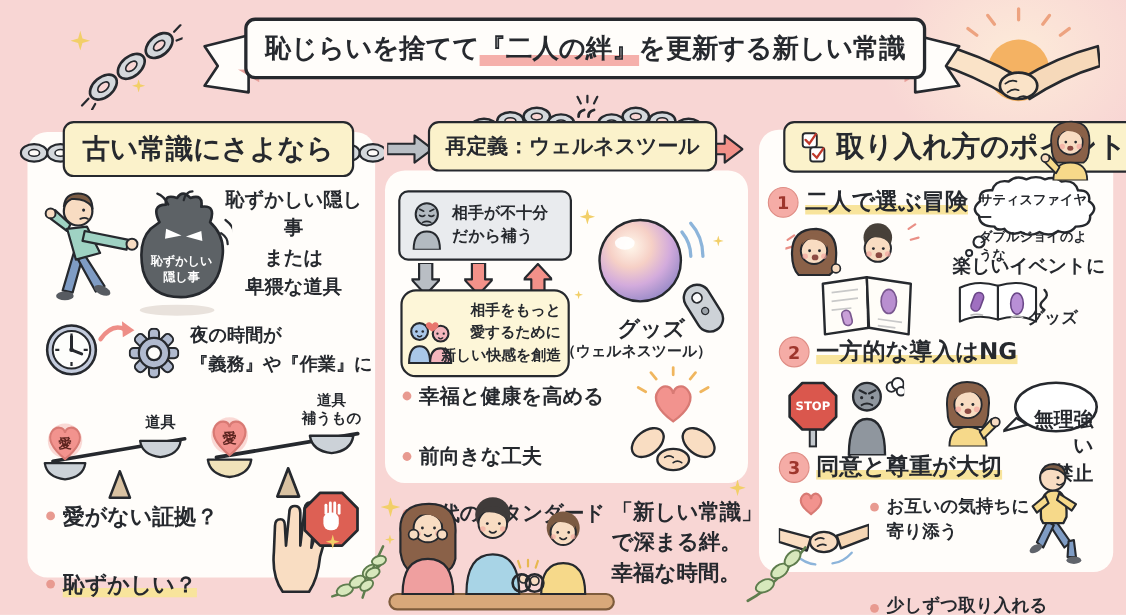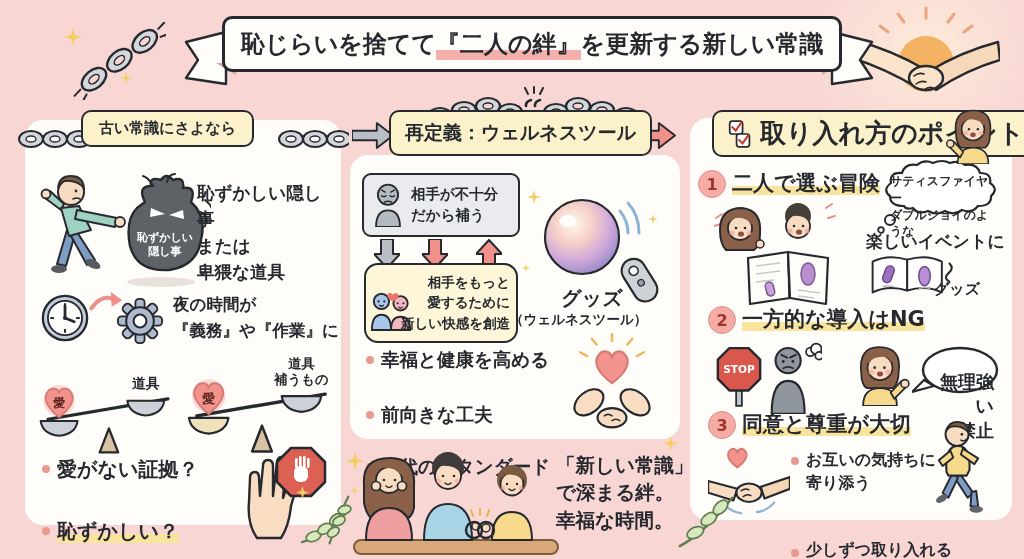--- a/index.html
+++ b/index.html
@@ -82,21 +82,21 @@
         <ellipse cx="62" cy="13" rx="5" ry="3" fill="#fffdfa" stroke="#26292e" stroke-width="1.4"></ellipse>
     </svg>
     <svg class="abs" style="left:252px;top:6px;z-index:1" width="72" height="26" viewBox="0 0 72 26">
       <ellipse cx="14" cy="13" rx="12" ry="8" fill="#d4d8dc" stroke="#26292e" stroke-width="2"></ellipse>
         <ellipse cx="14" cy="13" rx="5" ry="3" fill="#fffdfa" stroke="#26292e" stroke-width="1.4"></ellipse>
       <ellipse cx="38" cy="13" rx="12" ry="8" fill="#d4d8dc" stroke="#26292e" stroke-width="2"></ellipse>
         <ellipse cx="38" cy="13" rx="5" ry="3" fill="#fffdfa" stroke="#26292e" stroke-width="1.4"></ellipse>
       <ellipse cx="62" cy="13" rx="12" ry="8" fill="#d4d8dc" stroke="#26292e" stroke-width="2"></ellipse>
         <ellipse cx="62" cy="13" rx="5" ry="3" fill="#fffdfa" stroke="#26292e" stroke-width="1.4"></ellipse>
     </svg>
-    <div class="pill" style="left:56px;top:-10px;padding:7px 16px;font-size:15px">
+    <div class="pill" style="left:32px;top:-10px;padding:7px 16px;font-size:25px">
       <span>古い常識にさよなら</span>
     </div>
 
     <svg class="abs" style="left:8px;top:48px" width="178" height="122" viewBox="0 0 178 122">
       <ellipse cx="128" cy="114" rx="34" ry="5" fill="#e9e2dc"></ellipse>
       <path d="M112,34 Q104,18 118,18 Q116,8 128,12 Q133,4 140,12 Q152,8 150,20 Q164,18 158,34 Q174,48 168,72 Q164,98 136,102 Q104,104 97,78 Q92,52 104,40 Z" fill="#5d6266" stroke="#26292e" stroke-width="2.4" stroke-linejoin="round"></path>
       <path d="M120,18 Q116,10 110,8 M134,14 Q136,6 142,6" stroke="#26292e" stroke-width="2" fill="none" stroke-linecap="round"></path>
       <polygon points="118,40 132,46 117,49" fill="#fff"></polygon>
       <polygon points="150,42 136,47 151,51" fill="#fff"></polygon>
       <path d="M168,44 q6,4 6,10 M172,32 q8,6 8,14" stroke="#26292e" stroke-width="2" fill="none" stroke-linecap="round"></path>
@@ -109,21 +109,21 @@
       <ellipse cx="26" cy="101" rx="8" ry="4" fill="#575b61"></ellipse>
       <ellipse cx="60" cy="96" rx="8" ry="4" transform="rotate(25 60 96)" fill="#575b61"></ellipse>
       <path d="M28,40 L46,38 L58,62 L36,68 Z" fill="#9fd2c3" stroke="#26292e" stroke-width="2" stroke-linejoin="round"></path>
       <path d="M44,42 L84,50 L82,59 L42,51 Z" fill="#9fd2c3" stroke="#26292e" stroke-width="2" stroke-linejoin="round"></path>
       <circle cx="87" cy="54" r="5" fill="#f8dcc2" stroke="#26292e" stroke-width="1.8"></circle>
       <circle cx="38" cy="24" r="13" fill="#f8dcc2" stroke="#26292e" stroke-width="2"></circle>
       <path d="M25,20 Q26,8 38,8 Q50,8 51,20 Q44,12 32,13 Q27,15 25,20 Z" fill="#7b5c45" stroke="#26292e" stroke-width="1.8"></path>
       <circle cx="43" cy="23" r="1.4" fill="#26292e"></circle>
       <path d="M40,31 Q44,29 47,31" stroke="#26292e" stroke-width="1.6" fill="none" stroke-linecap="round"></path>
     </svg>
-    <div class="abs b pre" style="left:172px;top:60px;width:140px;font-size:17.5px;line-height:1.5;">恥ずかしい隠し事
+    <div class="abs b pre" style="left:172px;top:49px;width:140px;font-size:17.5px;line-height:1.5;text-align:center">恥ずかしい隠し事
 または
 卑猥な道具</div>
 
     <svg class="abs" style="left:16px;top:174px" width="48" height="48" viewBox="0 0 52 52">
       <circle cx="26" cy="26" r="24" fill="#c3cbdc" stroke="#26292e" stroke-width="2.5"></circle>
       <circle cx="26" cy="26" r="18.5" fill="#fdfdfb" stroke="#26292e" stroke-width="2"></circle>
       <path d="M26,10 V14 M26,38 V42 M10,26 H14 M38,26 H42" stroke="#26292e" stroke-width="2.2"></path>
       <path d="M26,26 L26,13 M26,26 L36,30" stroke="#26292e" stroke-width="3" stroke-linecap="round"></path>
       <circle cx="26" cy="26" r="2.2" fill="#26292e"></circle>
     </svg>

